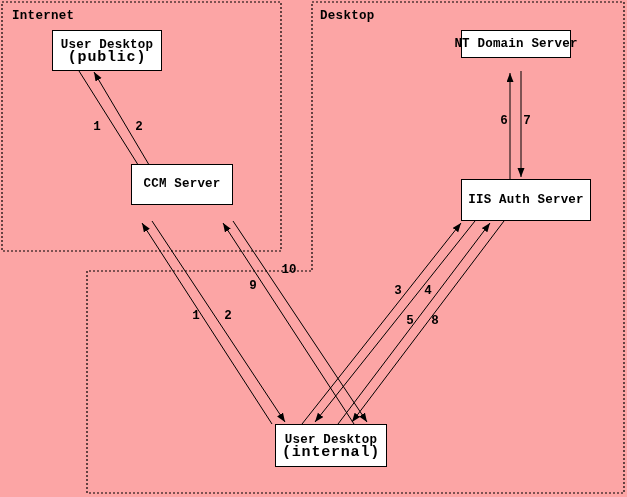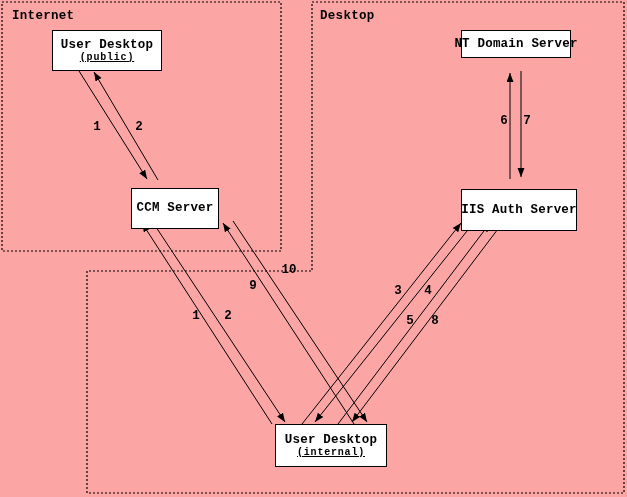--- a/index.html
+++ b/index.html
@@ -33,26 +33,25 @@
     text-align: center;
   }
   .node .title {
     font-size: 12.5px;
     font-weight: bold;
     letter-spacing: 0.2px;
     line-height: 13px;
     white-space: nowrap;
   }
   .node .subtitle {
-    font-size: 10px;
+    font-size: 15px;
     font-weight: bold;
     letter-spacing: 0.8px;
     line-height: 11px;
     white-space: nowrap;
-    text-decoration: underline;
   }
   .arrow-label {
     position: absolute;
     font-size: 12.5px;
     font-weight: bold;
     white-space: nowrap;
     transform: translate(-50%, -50%);
   }
 </style>
 </head>
@@ -94,25 +93,25 @@
 
   <div class="node" style="left:52px; top:30px; width:110px; height:41px;">
     <div class="title">User Desktop</div>
     <div class="subtitle">(public)</div>
   </div>
 
   <div class="node" style="left:461px; top:30px; width:110px; height:28px;">
     <div class="title">NT Domain Server</div>
   </div>
 
-  <div class="node" style="left:131px; top:188px; width:88px; height:41px;">
+  <div class="node" style="left:131px; top:164px; width:102px; height:41px;">
     <div class="title">CCM Server</div>
   </div>
 
-  <div class="node" style="left:461px; top:189px; width:116px; height:42px;">
+  <div class="node" style="left:461px; top:179px; width:130px; height:42px;">
     <div class="title">IIS Auth Server</div>
   </div>
 
   <div class="node" style="left:275px; top:424px; width:112px; height:43px;">
     <div class="title">User Desktop</div>
     <div class="subtitle">(internal)</div>
   </div>
 
   <div class="arrow-label" style="left:97px;  top:127px;">1</div>
   <div class="arrow-label" style="left:139px; top:127px;">2</div>

